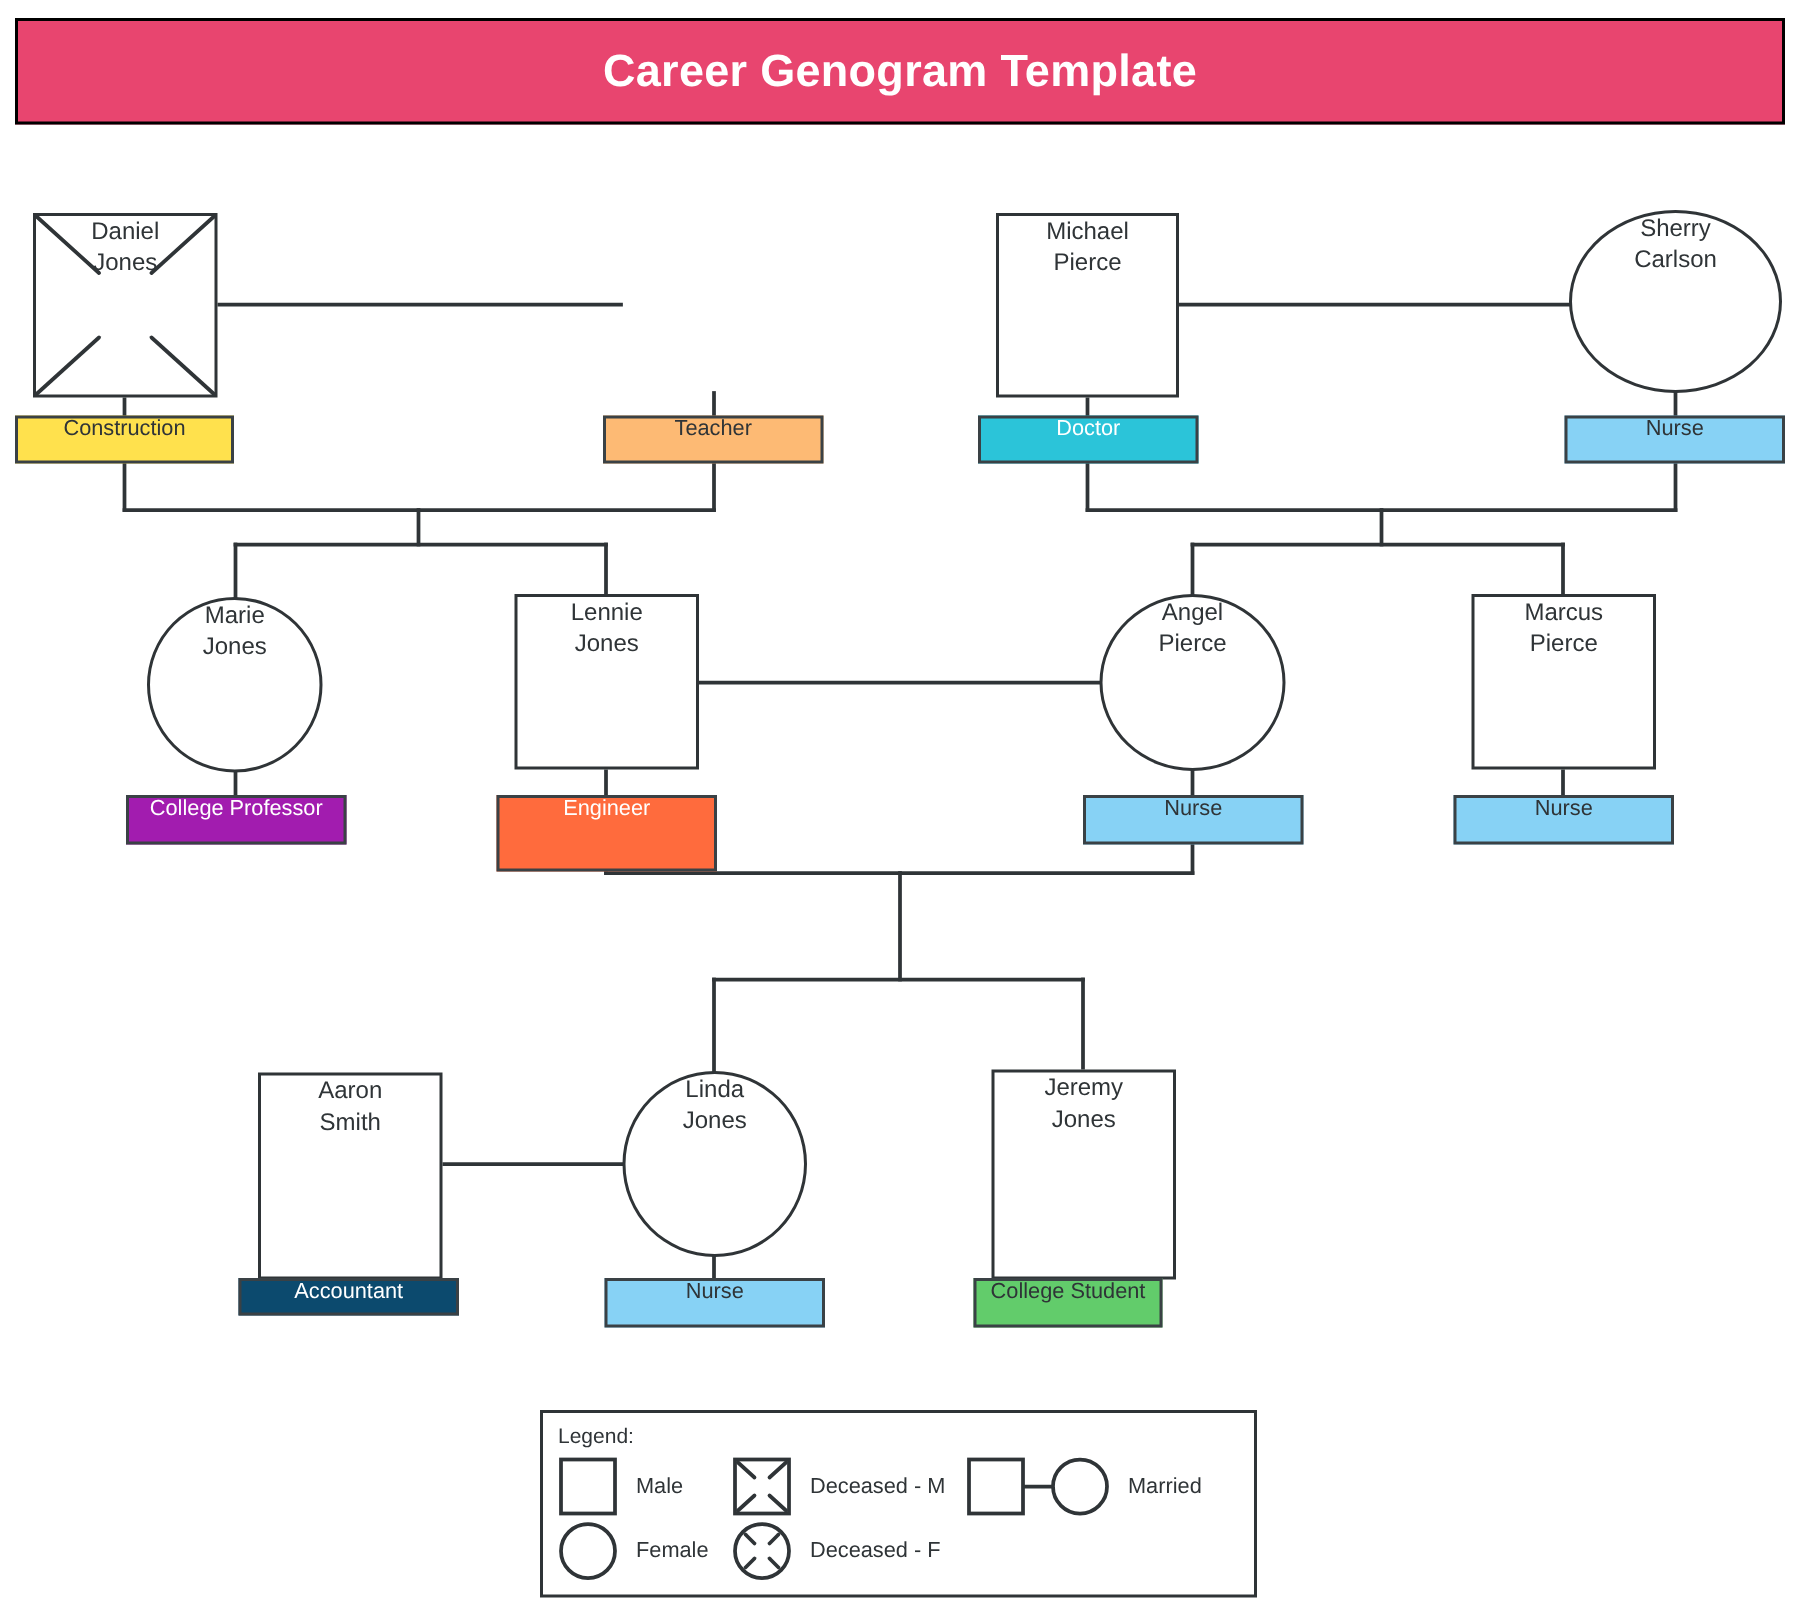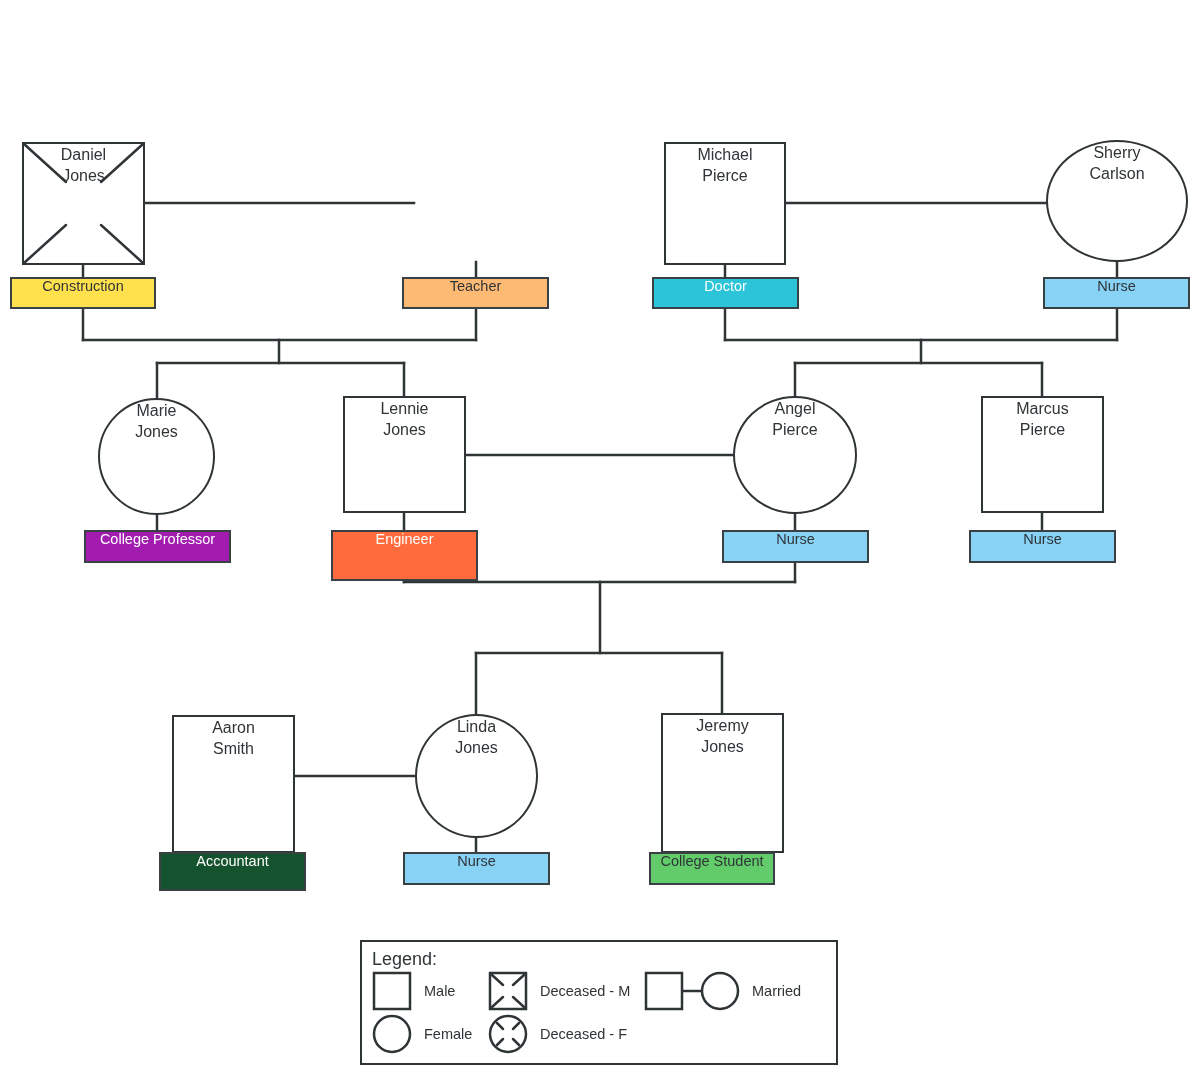--- a/index.html
+++ b/index.html
@@ -96,21 +96,21 @@
     height: 125px;
     border: 2px solid #2f3437;
     box-sizing: border-box;
     background: #ffffff;
     z-index: 5;
   }
   .legend-title {
     position: absolute;
     left: 10px;
     top: 7px;
-    font-size: 18px;
+    font-size: 14px;
     color: #2f3437;
   }
   .legend-label {
     position: absolute;
     font-size: 14.5px;
     color: #2f3437;
     white-space: nowrap;
   }
   .legend-svg {
     position: absolute;
@@ -119,20 +119,23 @@
     width: 478px;
     height: 125px;
     pointer-events: none;
   }
 </style>
 </head>
 <body>
 
 <div id="canvas">
 
+  <div class="title-banner">
+    <span class="title-text">Career Genogram Template</span>
+  </div>
 
   <svg id="wires" viewBox="0 0 1200 1080" xmlns="http://www.w3.org/2000/svg">
     <g stroke="#2f3437" stroke-width="2.5" fill="none" stroke-linecap="square">
 
       <line x1="145" y1="203" x2="414" y2="203"></line>
 
       <line x1="83" y1="265" x2="83" y2="277"></line>
 
       <line x1="476" y1="262" x2="476" y2="277"></line>
 
@@ -270,21 +273,21 @@
   </div>
 
   <div class="career" style="left:722px; top:530px; width:147px; height:33px; background:#87d2f5;">
     <span class="ctext" style="color:#2f3437;">Nurse</span>
   </div>
 
   <div class="career" style="left:969px; top:530px; width:147px; height:33px; background:#87d2f5;">
     <span class="ctext" style="color:#2f3437;">Nurse</span>
   </div>
 
-  <div class="career" style="left:159px; top:852px; width:147px; height:39px; background:#14532d;">
+  <div class="career" style="left:159px; top:852px; width:147px; height:25px; background:#0c4a6e;">
     <span class="ctext" style="color:#ffffff;">Accountant</span>
   </div>
 
   <div class="career" style="left:403px; top:852px; width:147px; height:33px; background:#87d2f5;">
     <span class="ctext" style="color:#2f3437;">Nurse</span>
   </div>
 
   <div class="career" style="left:649px; top:852px; width:126px; height:33px; background:#62cc6b;">
     <span class="ctext" style="color:#2f3437;">College Student</span>
   </div>

